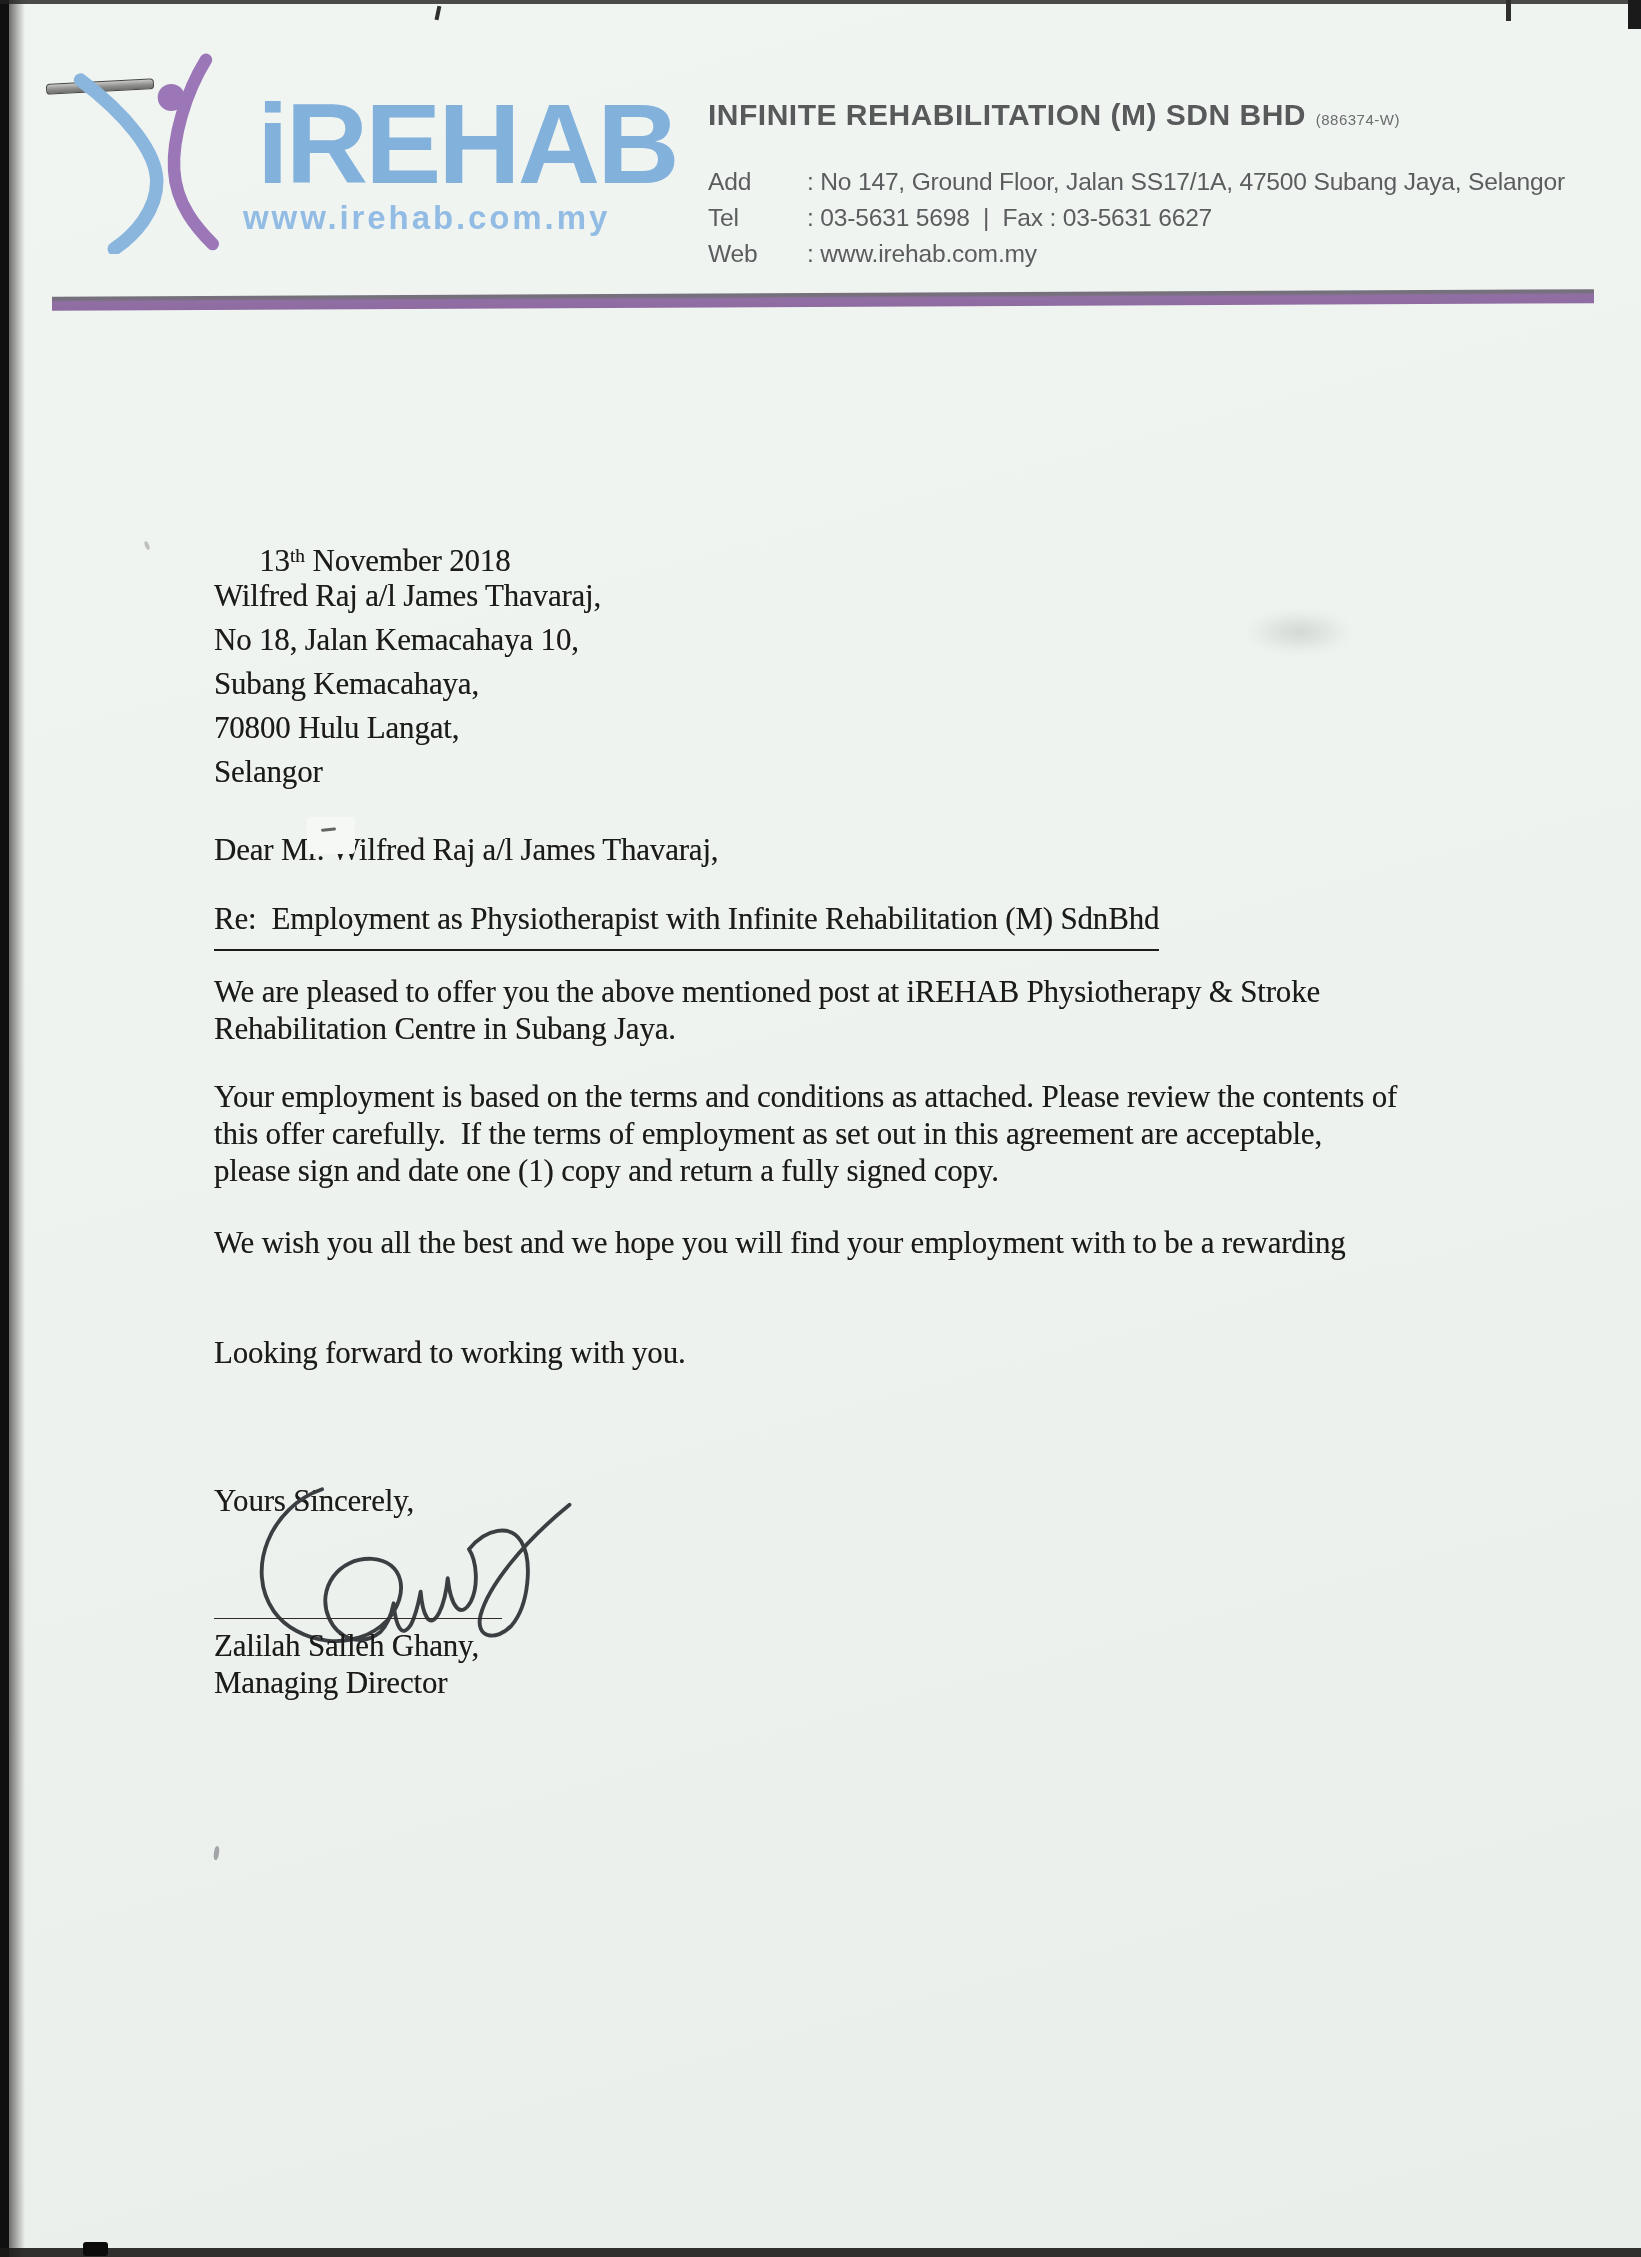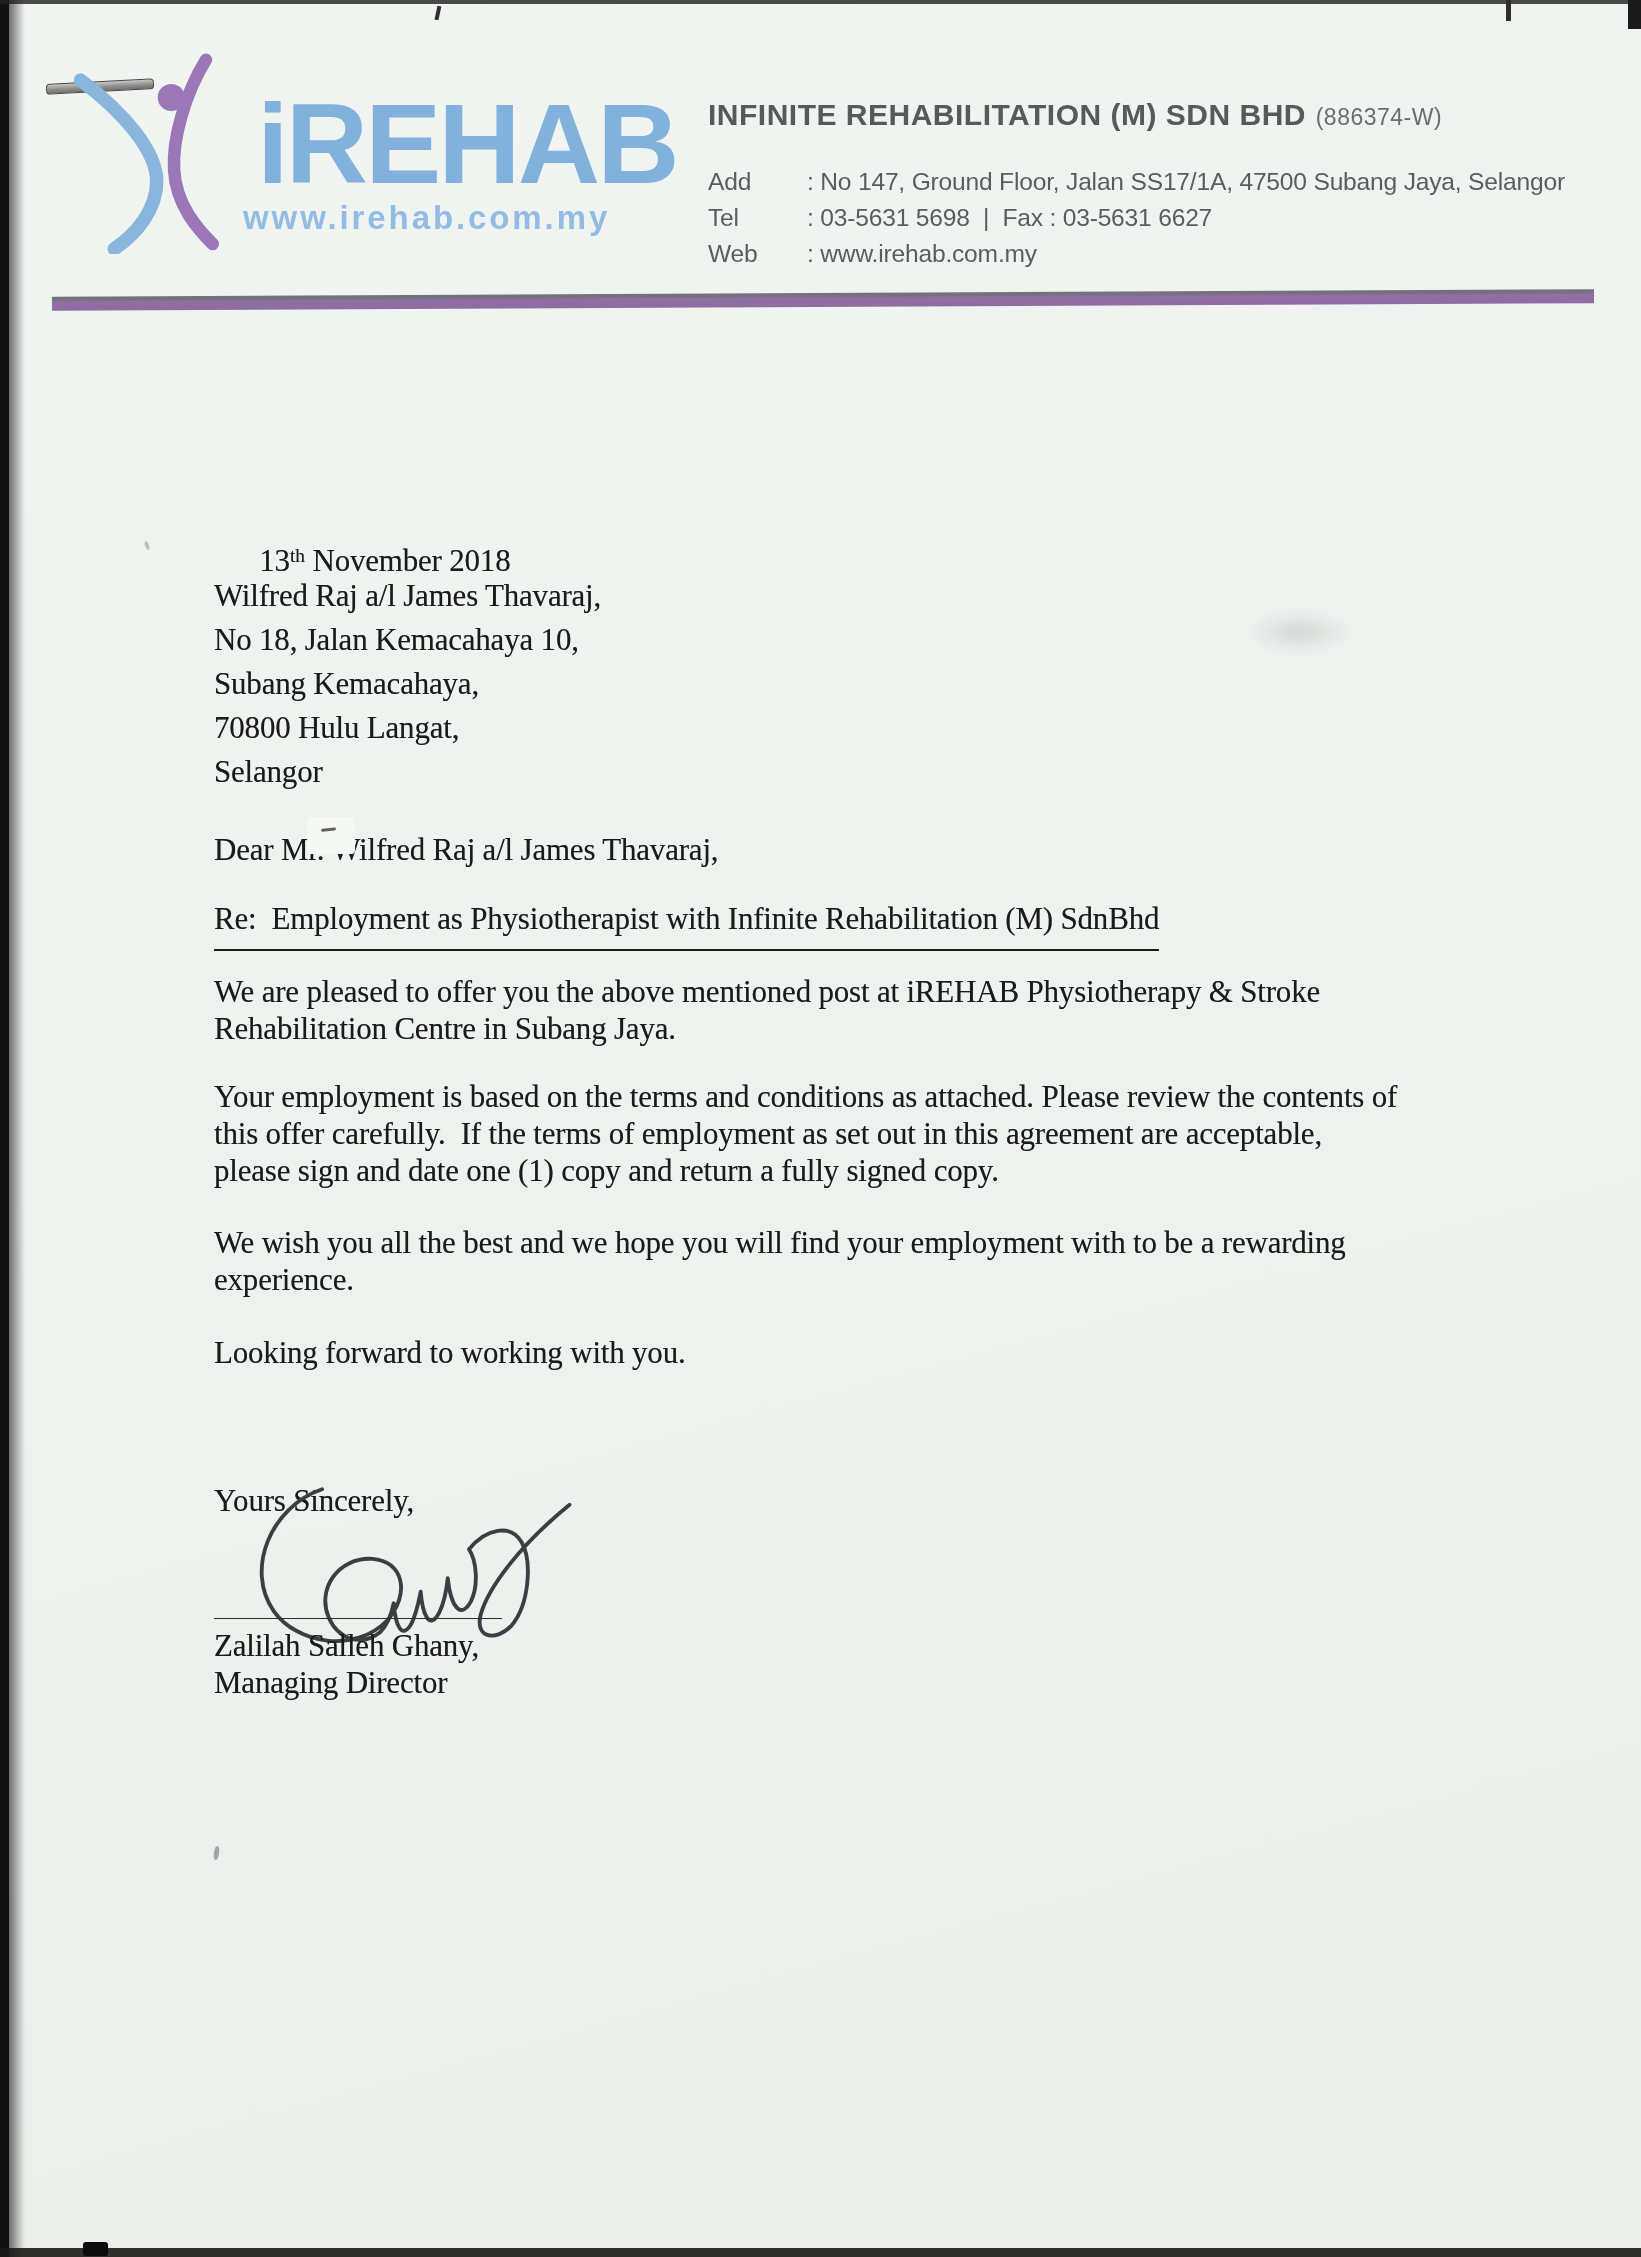--- a/index.html
+++ b/index.html
@@ -52,21 +52,21 @@
     margin-left:48px;
   }
   .brand-site{
     position:absolute;left:243px;top:199px;
     font-family:"Liberation Sans","DejaVu Sans",sans-serif;
     font-weight:700;font-size:33px;letter-spacing:2.9px;
     color:var(--brand-blue-light);
   }
   .company{position:absolute;left:708px;top:98px;font-family:"Liberation Sans","DejaVu Sans",sans-serif;color:var(--header-text-gray);}
   .company-title{font-weight:700;font-size:30px;letter-spacing:0.5px;white-space:nowrap;}
-  .company-reg{font-weight:400;font-size:23px;color:#6b6c6e;letter-spacing:0.5px;margin-left:9.7px;}
+  .company-reg{font-weight:400;font-size:15px;color:#6b6c6e;letter-spacing:0.5px;margin-left:9.7px;}
   .company-rows{margin-top:32px;font-size:24.6px;letter-spacing:-0.2px;color:#5b5c5e;}
   .company-row{display:flex;line-height:36px;white-space:pre;}
   .company-row .lbl{width:99px;flex:none;}
   .divider{
     position:absolute;left:52px;top:293px;width:1542px;height:13.5px;
     transform:rotate(-0.28deg);
     background:linear-gradient(180deg,#75707c 0%,#75707c 20%,#916fa4 38%,var(--divider-purple) 100%);
   }
   
   .letter{position:absolute;left:214px;top:0;width:1217px;color:var(--ink-black);
@@ -169,21 +169,20 @@
     </div>
 
     <div class="para para-2">
       <div class="line">Your employment is based on the terms and conditions as attached. Please review the contents of</div>
       <div class="line">this offer carefully.  If the terms of employment as set out in this agreement are acceptable,</div>
       <div class="line">please sign and date one (1) copy and return a fully signed copy.</div>
     </div>
 
     <div class="para para-3">
       <div class="line">We wish you all the best and we hope you will find your employment with to be a rewarding</div>
-      <div class="line">experience.</div>
     </div>
 
     <div class="para para-4">
       <div class="line">Looking forward to working with you.</div>
     </div>
 
     <div class="closing line">Yours Sincerely,</div>
 
     <svg class="sig-svg" width="348" height="203" viewBox="0 0 360 210" aria-hidden="true">
       <path class="sig-path" d="M 88 22 C 35 40, 8 105, 38 148 C 62 182, 122 192, 155 158

